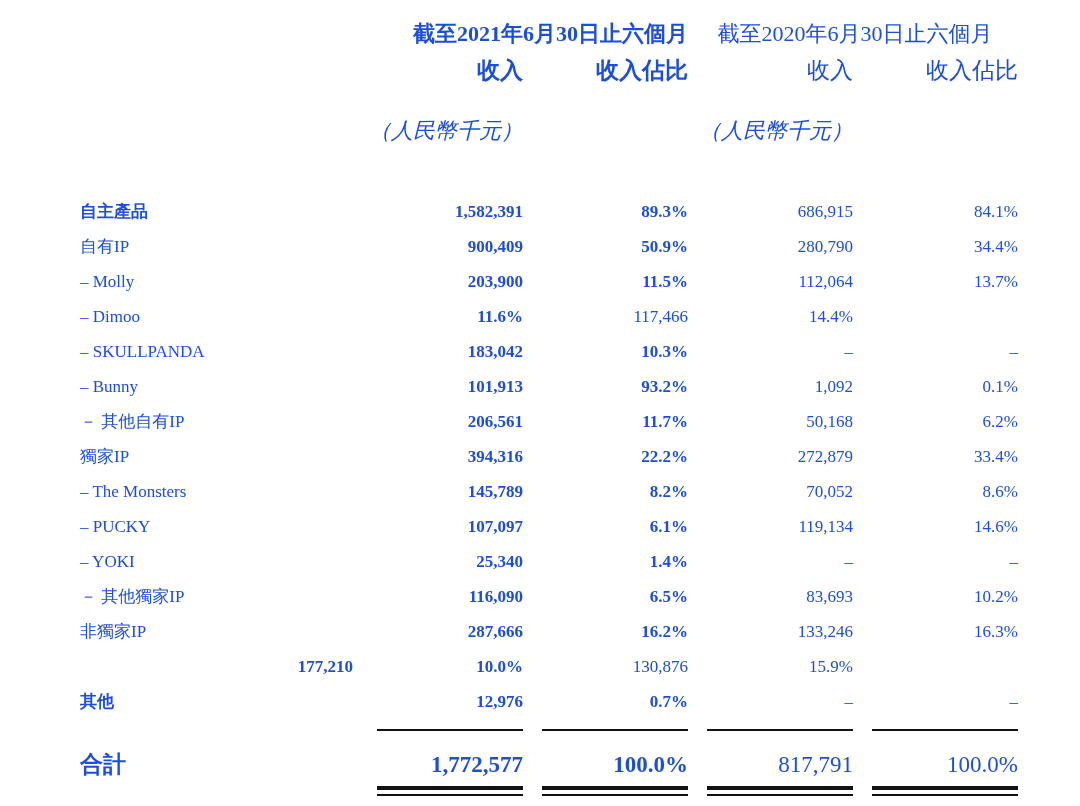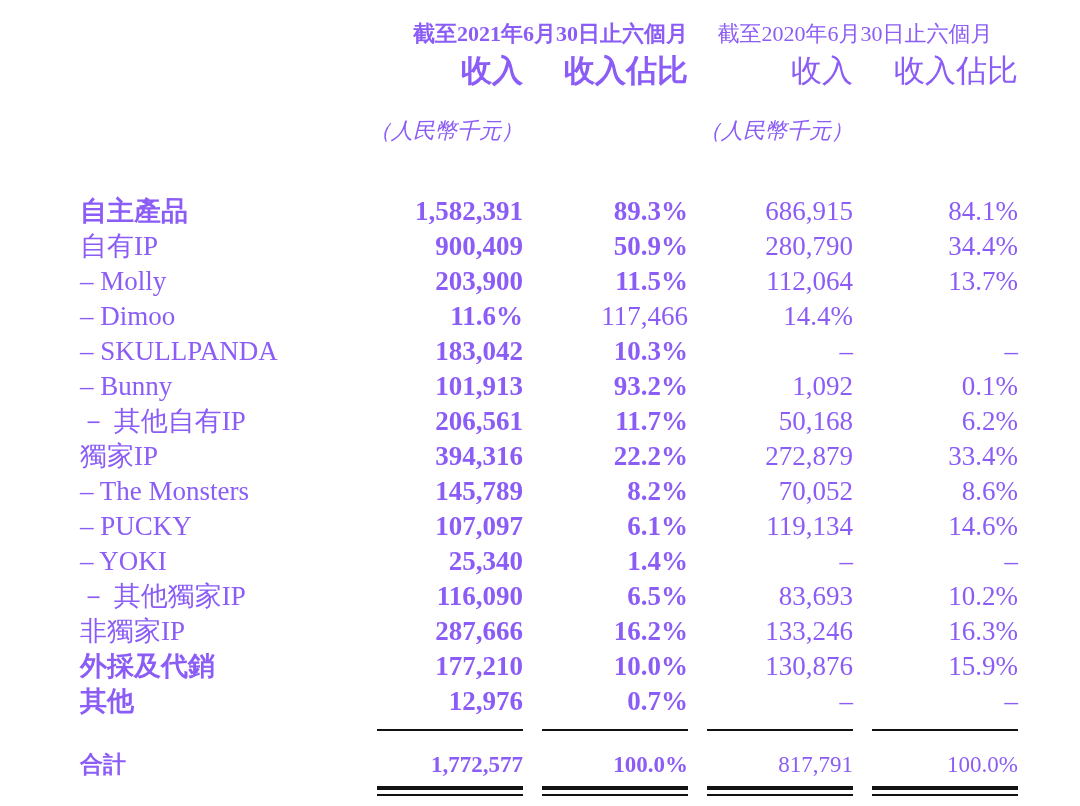--- a/index.html
+++ b/index.html
@@ -1,41 +1,41 @@
 <!DOCTYPE html>
 <html><head>
 <meta charset="utf-8">
 <style>
   html, body { margin: 0; padding: 0; background: #ffffff; }
   .page {
     width: 1080px; height: 806px;
     background: #ffffff;
-    color: #8b5cf6;
+    color: #1d4ed8;
     font-family: "Liberation Serif", "DejaVu Serif", serif;
     overflow: hidden;
     box-sizing: border-box;
     padding: 16px 62px 0 80px;
   }
   .row {
     display: grid;
     grid-template-columns: 273px 170px 165px 165px 165px;
     align-items: baseline;
   }
   .cell { white-space: nowrap; }
   .lab { text-align: left; }
   .num { text-align: right; }
   .b { font-weight: bold; }
   .it { font-style: italic; margin-top: 24px; }
   .hdr1 { font-size: 22px; line-height: 36px; }
   .hdr1 .grp1 { grid-column: 2 / span 2; text-align: right; }
   .hdr1 .grp2 { grid-column: 4 / span 2; text-align: center; padding-left: 4px; }
-  .hdr2 { font-size: 31px; line-height: 38px; }
+  .hdr2 { font-size: 23px; line-height: 38px; }
   .hdr3 { font-size: 22px; line-height: 34px; }
   .body-rows { margin-top: 46px; }
-  .data-row { font-size: 27px; line-height: 35px; }
+  .data-row { font-size: 17px; line-height: 35px; }
   .rule-row { line-height: 10px; height: 16px; }
   .rule {
     display: inline-block;
     width: 146px;
     border-bottom: 2px solid #121212;
     height: 10px;
   }
   .total-row { margin-top: 12px; font-size: 23px; line-height: 36px; }
   .dbl-rule-row { margin-top: 3px; line-height: 0; }
   .dbl {
@@ -172,21 +172,20 @@
 
     <div class="row data-row">
       <div class="cell lab">非獨家IP</div>
       <div class="cell num b">287,666</div>
       <div class="cell num b">16.2%</div>
       <div class="cell num">133,246</div>
       <div class="cell num">16.3%</div>
     </div>
 
     <div class="row data-row">
-      <div class="cell lab b">外採及代銷</div>
       <div class="cell num b">177,210</div>
       <div class="cell num b">10.0%</div>
       <div class="cell num">130,876</div>
       <div class="cell num">15.9%</div>
     </div>
 
     <div class="row data-row">
       <div class="cell lab b">其他</div>
       <div class="cell num b">12,976</div>
       <div class="cell num b">0.7%</div>

